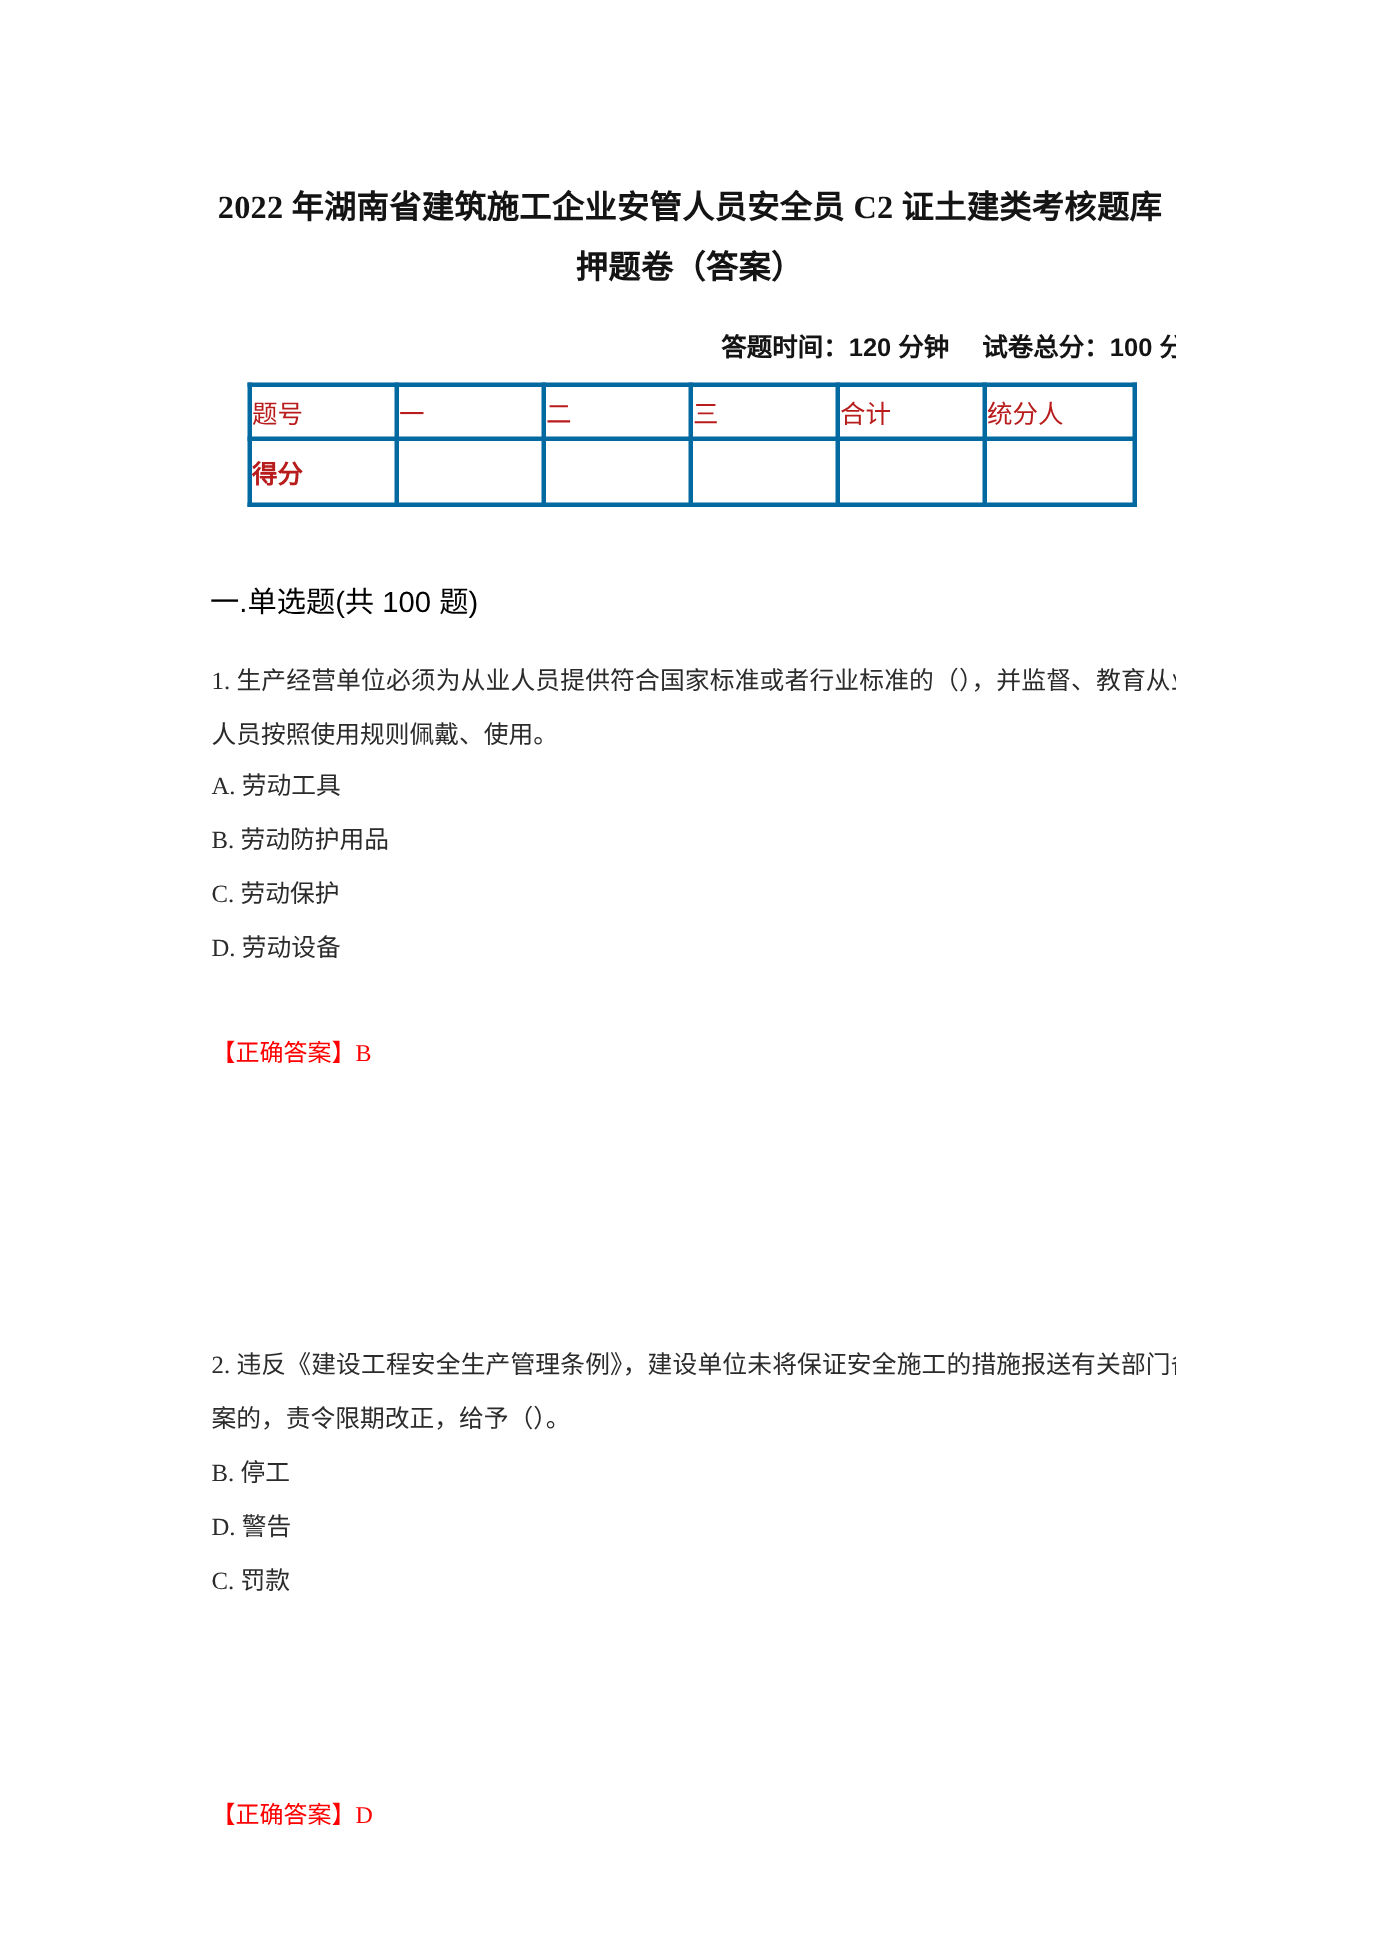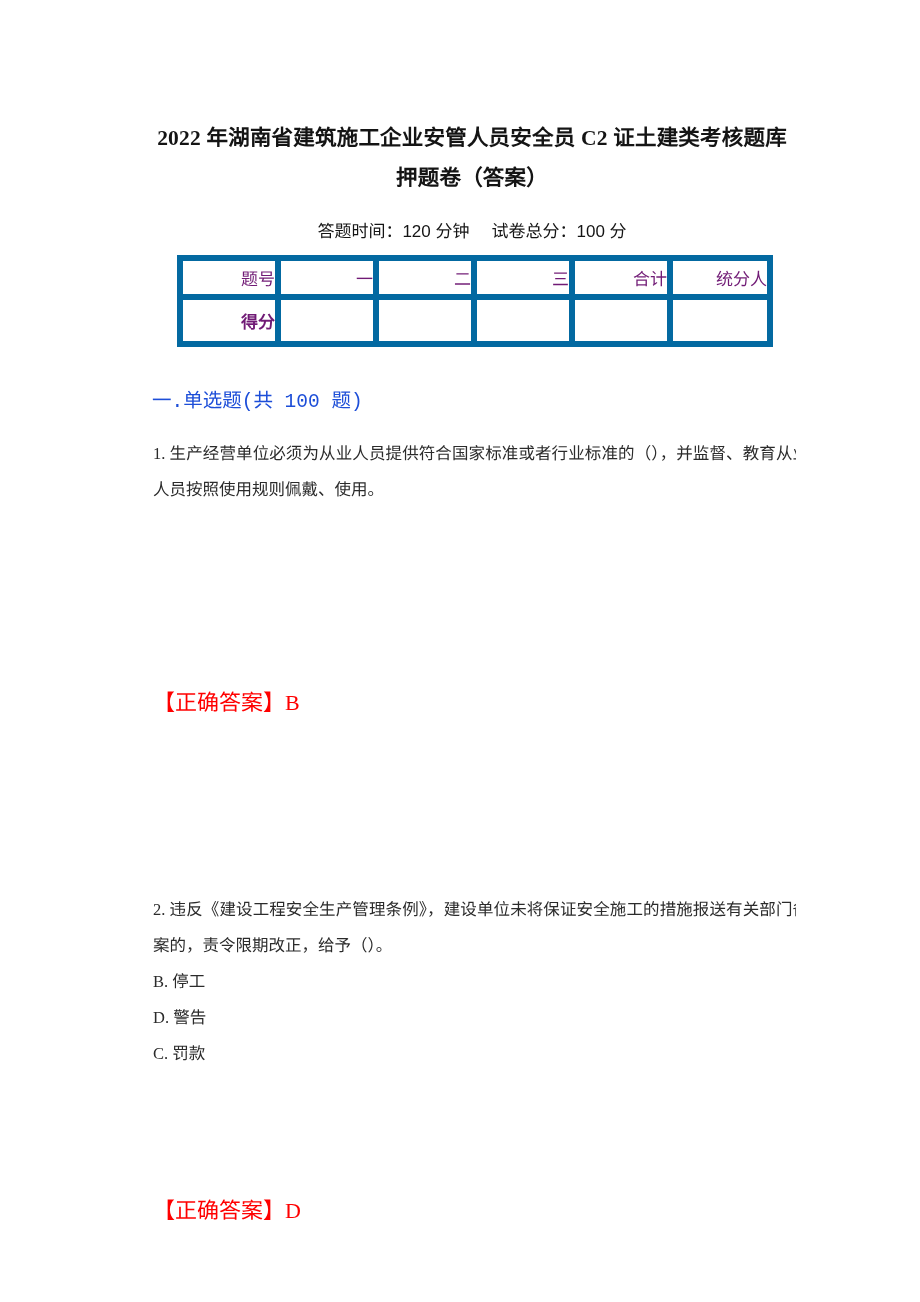--- a/index.html
+++ b/index.html
@@ -10,21 +10,20 @@
   }
 
   .page {
     position: relative;
     width: 784px;
     height: 1302px;
     background: #ffffff;
     overflow: hidden;
     font-family: "Liberation Serif", "DejaVu Serif", serif;
     color: #1a1a1a;
-    margin-left: 12px;
   }
 
   
   .doc-title {
     position: absolute;
     left: 130px;
     top: 118px;
     width: 660px;
     text-align: center;
     font-family: "Liberation Serif", "DejaVu Serif", serif;
@@ -37,65 +36,65 @@
   .doc-title .line2 {
     display: block;
   }
 
   
   .subtitle {
     position: absolute;
     left: 130px;
     top: 220px;
     width: 660px;
-    text-align: center;
+    text-align: right;
     font-family: "Liberation Sans", "DejaVu Sans", sans-serif;
-    font-weight: normal;
+    font-weight: bold;
     font-size: 17px;
     line-height: 24px;
     color: #141414;
   }
   .subtitle .gap {
     display: inline-block;
     width: 22px;
   }
 
   
   .score-table {
     position: absolute;
     left: 165px;
     top: 255px;
     width: 590px;
     border-collapse: collapse;
     table-layout: fixed;
   }
   .score-table td {
-    border: 6px solid #0369a1;
-    text-align: right;
+    border: 3px solid #0369a1;
+    text-align: left;
     vertical-align: middle;
     font-family: "Liberation Sans", "DejaVu Sans", sans-serif;
     font-size: 17px;
-    color: #701a75;
+    color: #b91c1c;
     padding: 0;
   }
   .score-table tr.head td { height: 33px; }
   .score-table tr.body td { height: 41px; font-weight: bold; }
   .score-table col.c0 { width: 98px; }
   .score-table col.cx { width: 98px; }
   .score-table col.clast { width: 100px; }
 
   
   .section-heading {
     position: absolute;
     left: 140px;
     top: 388px;
-    font-family: Liberation Mono, monospace;
+    font-family: Liberation Sans, sans-serif;
     font-size: 19.5px;
     line-height: 28px;
-    color: #1d4ed8;
+    color: #000000;
   }
 
   
   .question-block {
     position: absolute;
     left: 141px;
     width: 656px;
   }
   .q-stem {
     font-family: "Liberation Serif", "DejaVu Serif", serif;
@@ -107,21 +106,21 @@
   }
   .q-option {
     font-family: "Liberation Serif", "DejaVu Serif", serif;
     font-size: 16.5px;
     line-height: 36px;
     color: #2b2b2b;
     white-space: nowrap;
   }
   .q-answer {
     font-family: "Liberation Serif", "DejaVu Serif", serif;
-    font-size: 22px;
+    font-size: 16px;
     line-height: 30px;
     color: #ff0000;
     white-space: nowrap;
   }
 
   
   #q1 { top: 436px; }
   #q1-options { top: 506px; }
   #q1-answer  { top: 688px; }
   #q2 { top: 892px; }
@@ -172,20 +171,26 @@
         <td></td>
       </tr>
     </tbody>
   </table>
 
   <div class="section-heading">一.单选题(共 100 题)</div>
 
   <div class="question-block" id="q1">
     <div class="q-stem">1. 生产经营单位必须为从业人员提供符合国家标准或者行业标准的（），并监督、教育从业人员按照使用规则佩戴、使用。</div>
   </div>
+  <div class="opt-list" id="q1-options">
+    <div class="q-option">A. 劳动工具</div>
+    <div class="q-option">B. 劳动防护用品</div>
+    <div class="q-option">C. 劳动保护</div>
+    <div class="q-option">D. 劳动设备</div>
+  </div>
   <div class="ans-line" id="q1-answer">
     <span class="q-answer">【正确答案】B</span>
   </div>
 
   <div class="question-block" id="q2">
     <div class="q-stem">2. 违反《建设工程安全生产管理条例》，建设单位未将保证安全施工的措施报送有关部门备案的，责令限期改正，给予（）。</div>
   </div>
   <div class="opt-list" id="q2-options">
     <div class="q-option">B. 停工</div>
     <div class="q-option">D. 警告</div>

